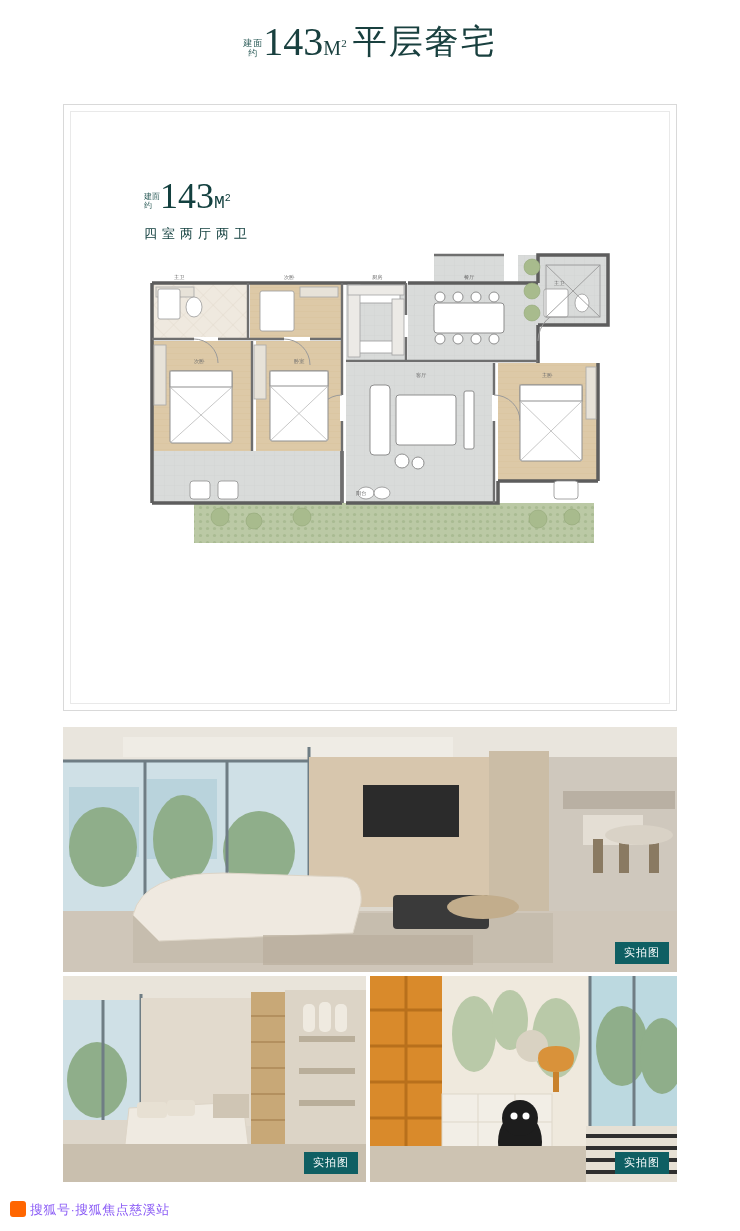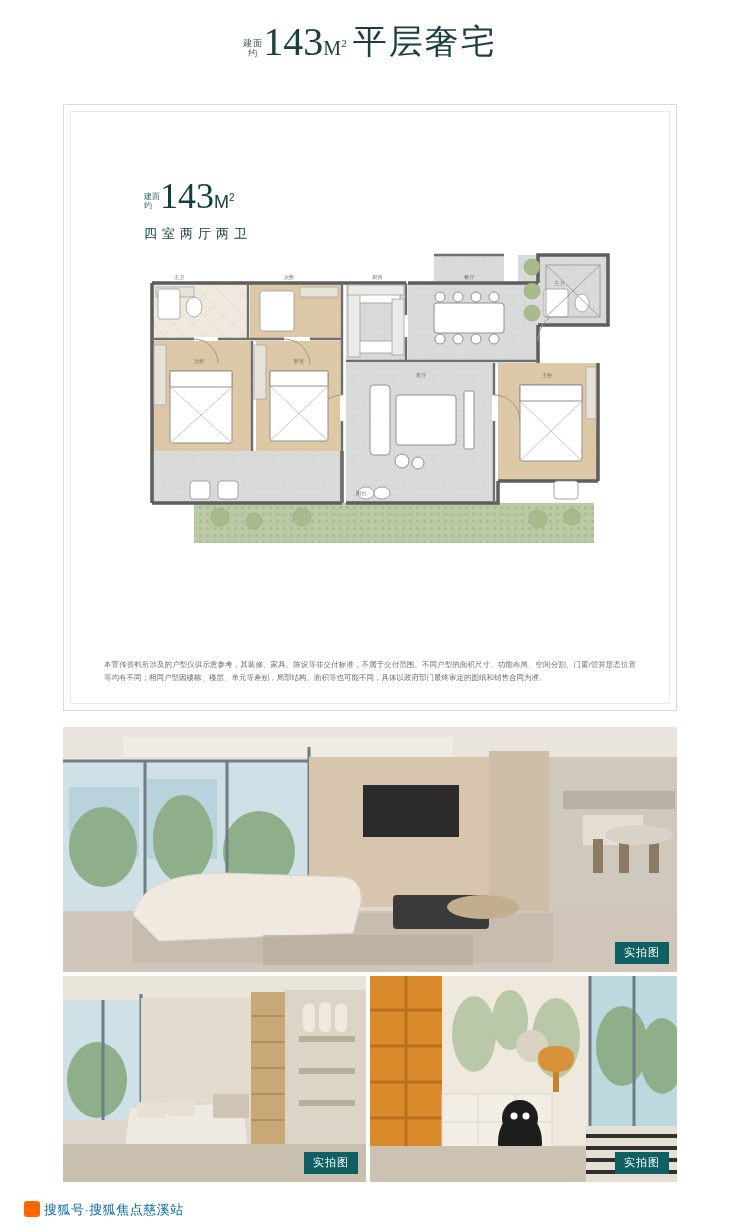--- a/index.html
+++ b/index.html
@@ -86,21 +86,21 @@
     font-family:"Liberation Serif", serif;
   }
   .ph-sub span{display:block;}
   .ph-num{
     display:inline-block;
     font-size:36px;
     font-family:"Liberation Serif", serif;
     color:#13403f;
     vertical-align:middle;
   }
-  .ph-unit{font-size:18px;font-family:Liberation Sans, sans-serif;margin-top:36px;}
+  .ph-unit{font-size:18px;font-family:Liberation Mono, monospace;margin-top:36px;}
   .ph-unit sup{font-size:10px;}
   .ph-rooms{
     font-size:13px;
     letter-spacing:5px;
     color:#13403f;
     margin-top:8px;
     font-family:"Liberation Serif", serif;
   }
 
   .plan-wrap{
@@ -145,22 +145,22 @@
   .footer{
     position:absolute;
     left:0; bottom:0;
     width:740px; height:42px;
     background:#fff;
     display:flex;
     align-items:center;
   }
   .footer-text{
     font-size:13px;
-    color:#0369a1;
-    padding-left:24px;
+    color:#8b5cf6;
+    padding-left:10px;
     letter-spacing:0.5px;
   }
   .sohu-mark{
     display:inline-block;
     width:16px;height:16px;
     border-radius:3px;
     background:#f60;
     margin-right:4px;
     vertical-align:-3px;
   }
@@ -361,21 +361,20 @@
         <text x="60" y="118">次卧</text>
         <text x="160" y="118">卧室</text>
         <text x="282" y="132">客厅</text>
         <text x="408" y="132">主卧</text>
         <text x="420" y="40">主卫</text>
         <text x="222" y="250">阳台</text>
       </g>
     </svg>
   </div>
 
-  <div class="plan-note">本宣传资料所涉及的户型仅供示意参考，其装修、家具、陈设等非交付标准，不属于交付范围。不同户型的面积尺寸、功能布局、空间分割、门窗/管井形态位置等均有不同；相同户型因楼栋、楼层、单元等差别，局部结构、面积等也可能不同，具体以政府部门最终审定的图纸和销售合同为准。</div>
 </div>
 
 <div class="photos">
 
   <div class="photo photo-big">
     <svg viewBox="0 0 614 245" width="614" height="245" preserveAspectRatio="none" xmlns="http://www.w3.org/2000/svg">
       <rect width="614" height="245" fill="#ddd8ce"></rect>
 
       <rect x="0" y="0" width="614" height="42" fill="#e9e5dd"></rect>
       <rect x="60" y="10" width="330" height="20" fill="#efece5"></rect>

